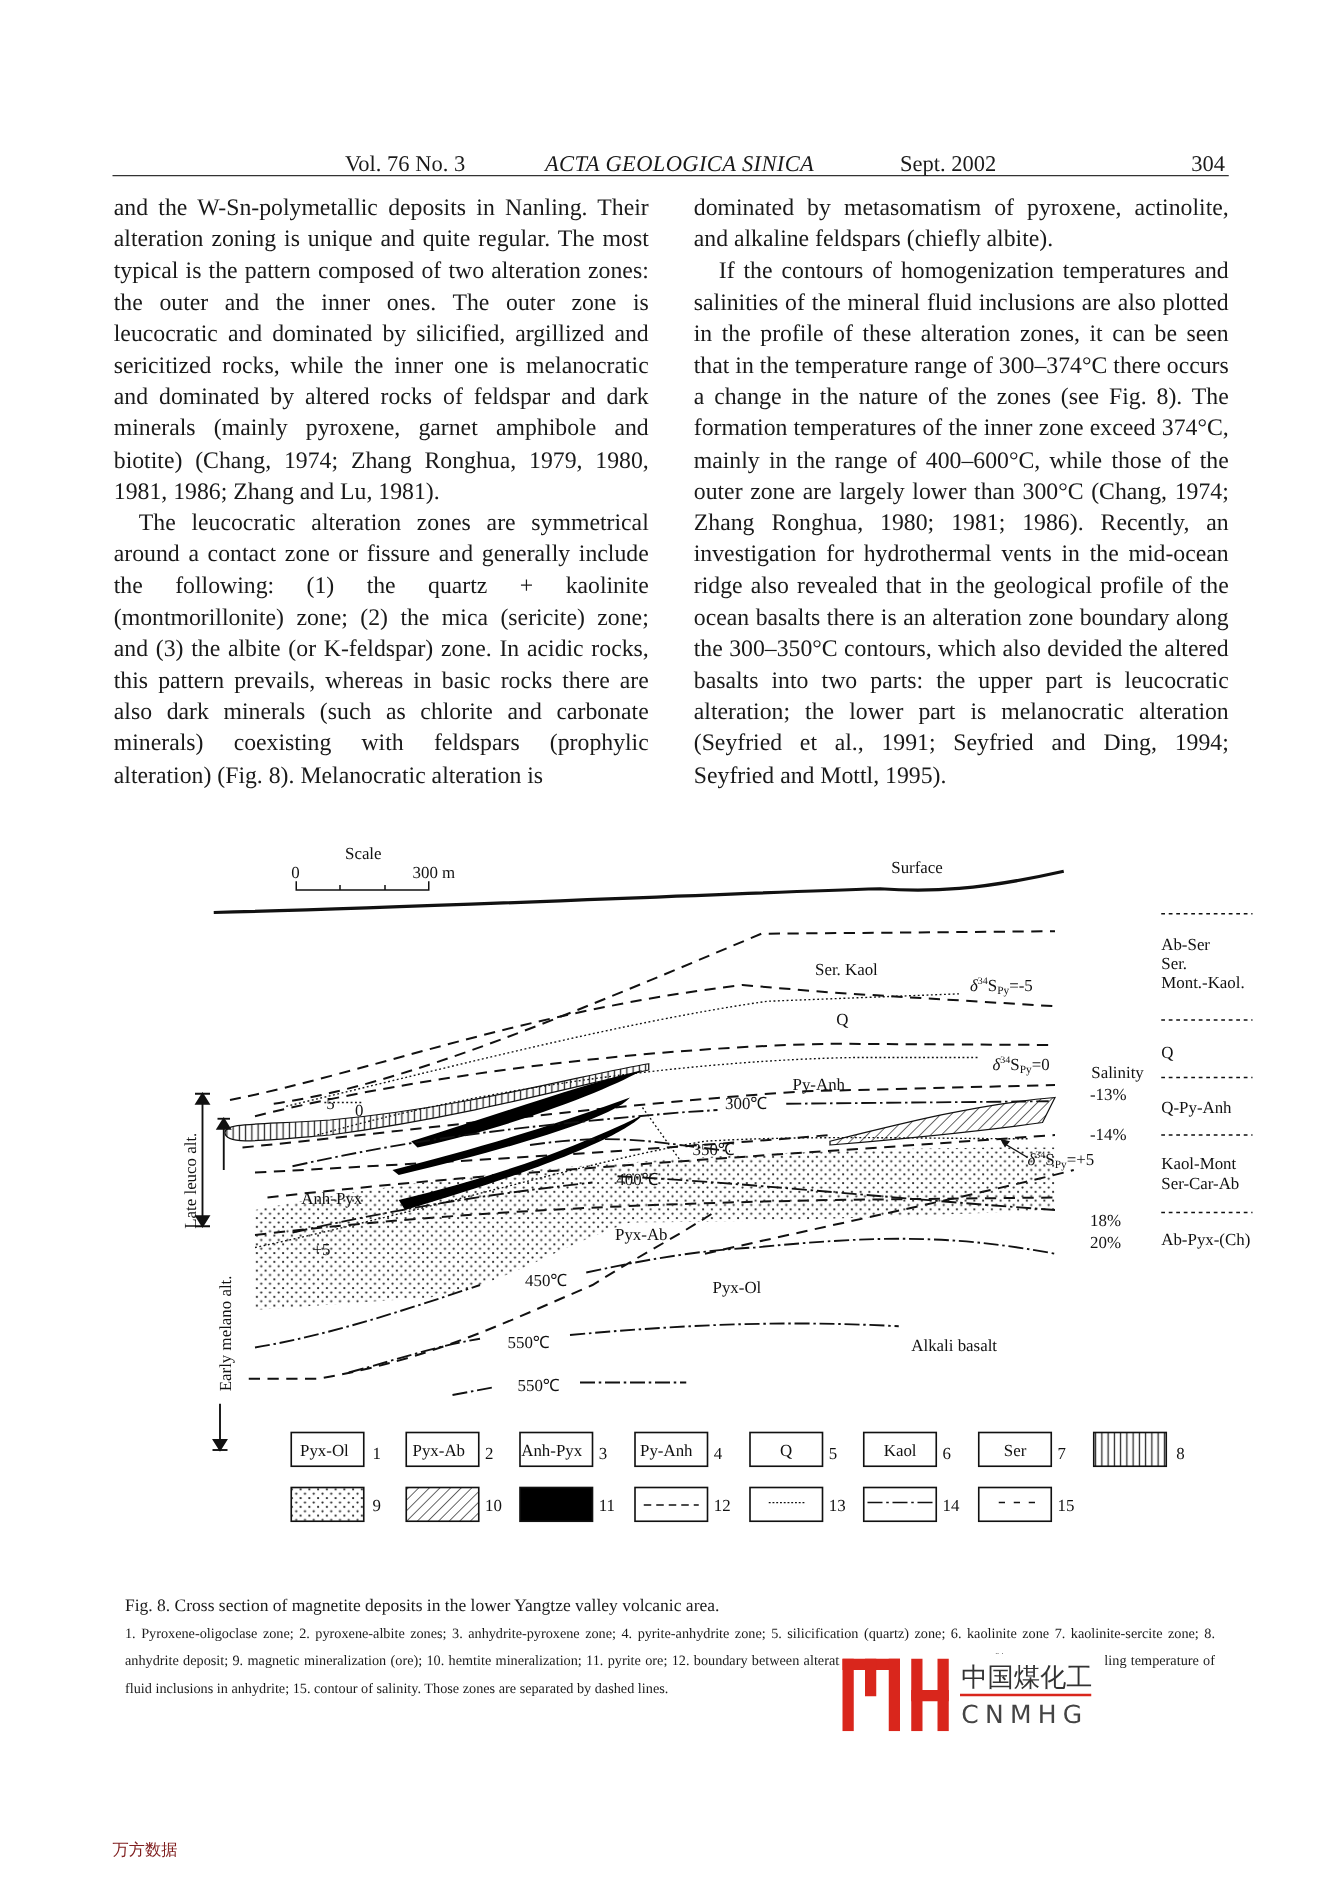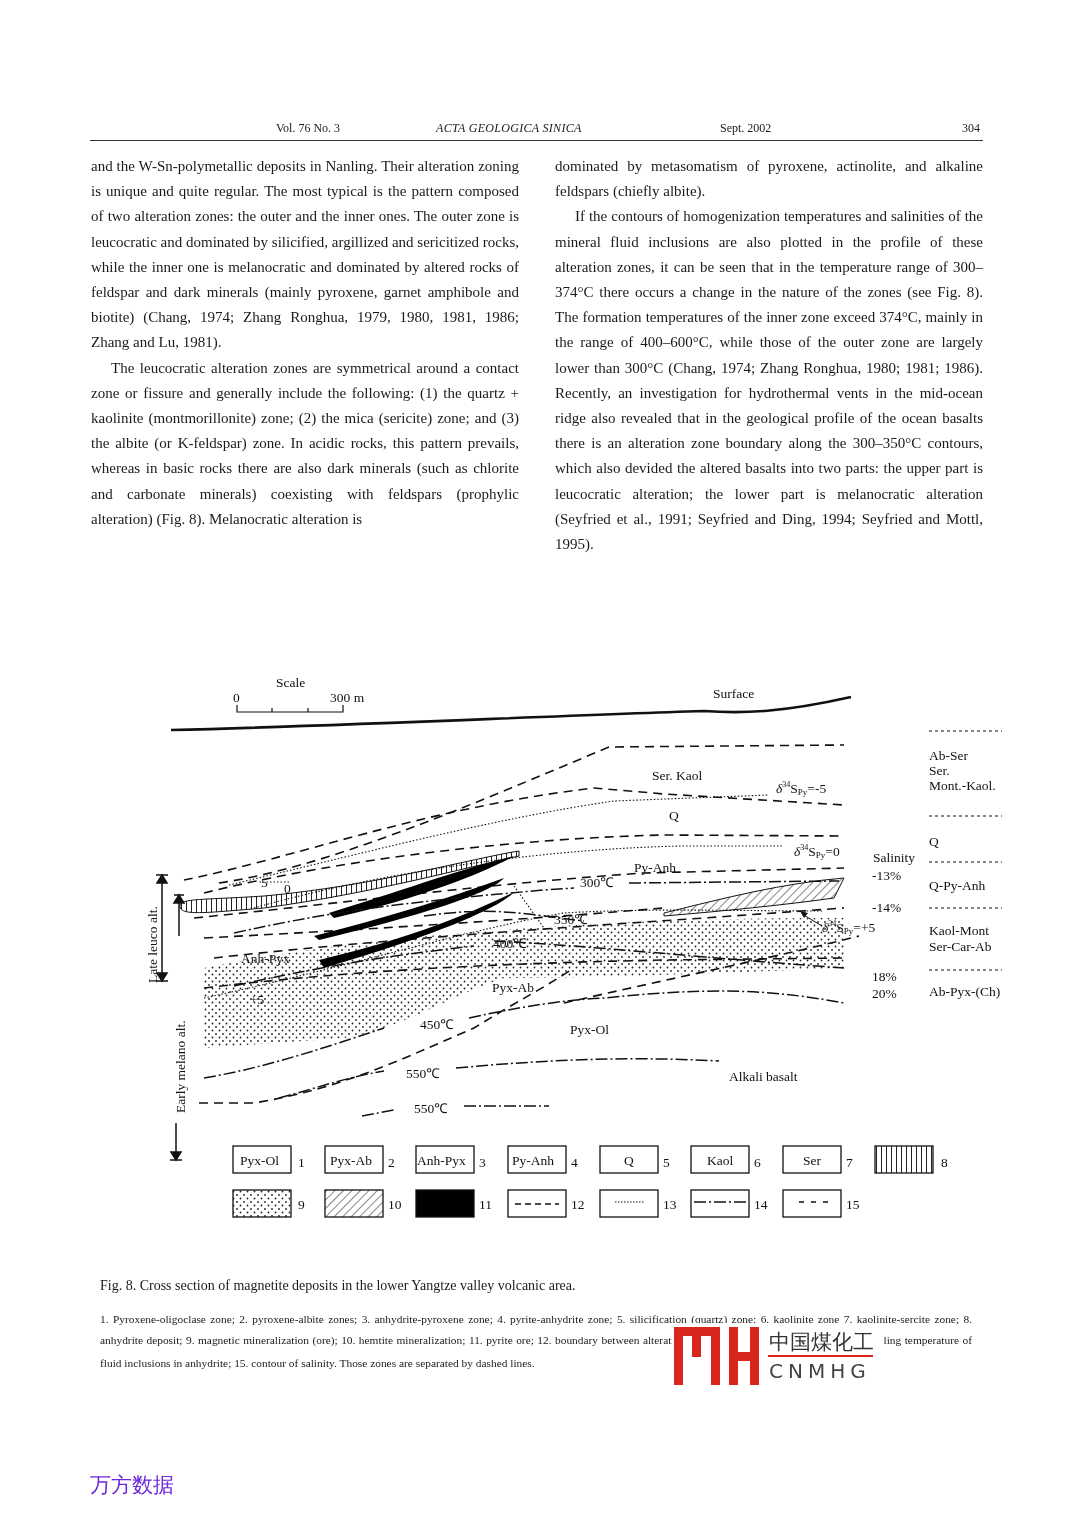--- a/index.html
+++ b/index.html
@@ -1,39 +1,39 @@
 <!DOCTYPE html>
 <html><head>
 <meta charset="utf-8">
 <style>
   html, body { margin: 0; padding: 0; background: #ffffff; }
   body { width: 1073px; height: 1516px; position: relative; overflow: hidden;
          font-family: "Liberation Serif", "DejaVu Serif", serif; color: #1a1a1a; }
   .header { position: absolute; left: 90px; top: 118px; width: 893px; height: 22px;
-            border-bottom: 1.6px solid #333; font-size: 12px; }
+            border-bottom: 1.6px solid #333; font-size: 18px; }
   .header span { position: absolute; top: 3px; }
   .h-vol { left: 186px; }
   .h-journal { left: 346px; letter-spacing: 0.3px; font-style: italic; }
   .h-date { left: 630px; }
   .h-page { right: 3px; }
-  .col { position: absolute; top: 154px; width: 428px; font-size: 15px; line-height: 25.2px;
+  .col { position: absolute; top: 154px; width: 428px; font-size: 19px; line-height: 25.2px;
          text-align: justify; }
   .col-left { left: 91px; }
   .col-right { left: 555px; }
   .col p { margin: 0; }
   .col p.indent { text-indent: 20px; }
   .figure { position: absolute; left: 100px; top: 668px; width: 880px; height: 560px; margin-left: 44px; }
   .figure svg { width: 100%; height: 100%; display: block; }
   .fig-text { font-family: "Liberation Serif", serif; font-size: 13.5px; fill: #111; }
   .caption { position: absolute; left: 100px; top: 1278px; width: 872px; }
-  .cap-title { font-size: 14px; margin-bottom: 16px; }
+  .cap-title { font-size: 14px; margin-bottom: 4px; }
   .cap-body { font-size: 11.4px; line-height: 18px; text-align: justify; }
   .watermark { position: absolute; left: 672px; top: 1323px; width: 212px; height: 62px; }
   .footer-mark { position: absolute; left: 90px; top: 1471px; font-family: "DejaVu Sans", sans-serif;
-                 font-size: 21px; color: #6d28d9; }
+                 font-size: 13px; color: #7f1d1d; }
 </style>
 </head>
 <body>
 
 <div class="header">
   <span class="h-vol">Vol. 76 No. 3</span>
   <span class="h-journal">ACTA  GEOLOGICA  SINICA</span>
   <span class="h-date">Sept.  2002</span>
   <span class="h-page">304</span>
 </div>

